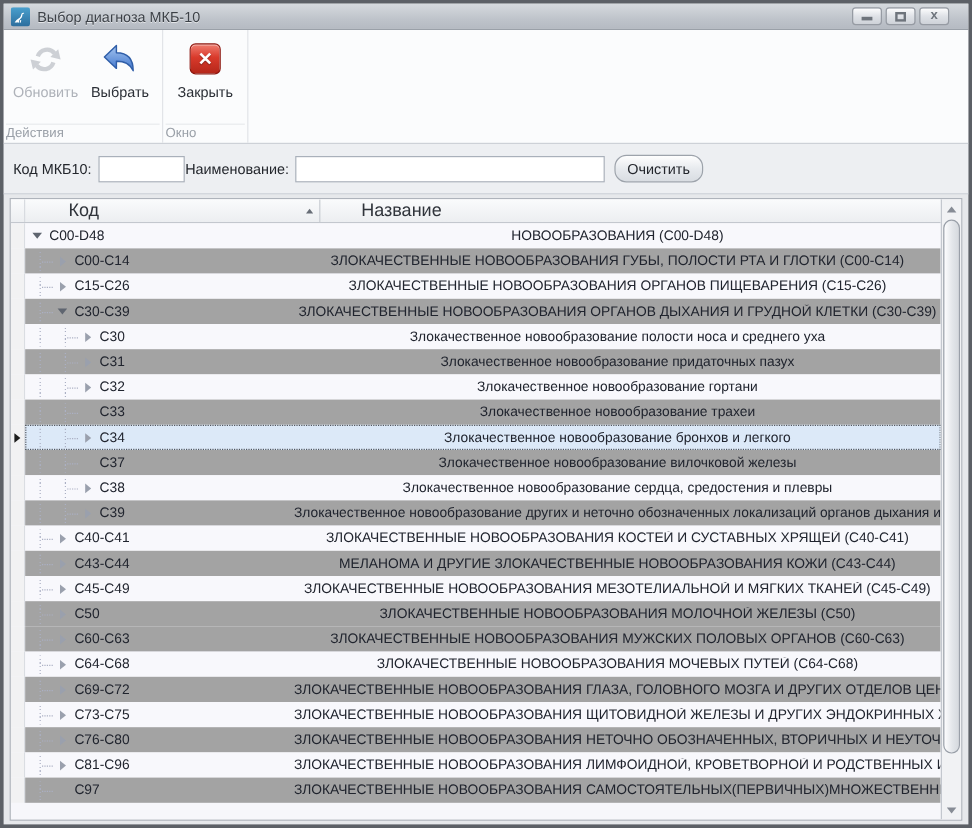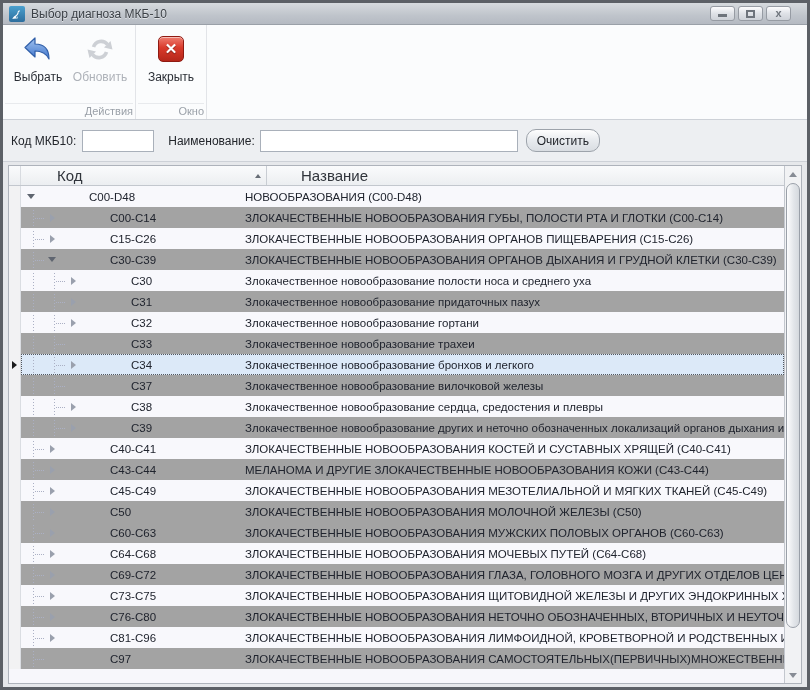--- a/index.html
+++ b/index.html
@@ -28,36 +28,36 @@
   .glyph-max{width:9px;height:8px;border:2px solid #6e747c;}
   .glyph-x{font-size:11px;line-height:9px;font-weight:bold;color:#6e747c;}
   
   .ribbon{height:95px;flex:none;background:#fbfcfd;border-bottom:1px solid #cdd1d7;display:flex;align-items:stretch;}
   .rgroup{display:flex;flex-direction:column;border-right:1px solid #e2e4e8;padding:0 2px;}
   .rbtns{flex:1;display:flex;padding:5px 2px 0;}
   .bigbtn{width:62px;display:flex;flex-direction:column;align-items:center;padding-top:2px;border-radius:3px;}
   .bigbtn .bicon{width:34px;height:34px;display:flex;align-items:center;justify-content:center;margin-bottom:4px;}
   .bigbtn .blabel{font-size:12px;color:#2b2f36;white-space:nowrap;}
   .bigbtn.disabled .blabel{color:#aeb2b9;}
-  .gcaption{height:16px;flex:none;text-align:right;font-size:11px;color:#9aa0a8;border-top:1px solid #e8eaed;line-height:15px;}
+  .gcaption{height:16px;flex:none;text-align:left;font-size:11px;color:#9aa0a8;border-top:1px solid #e8eaed;line-height:15px;}
   .redx{
     width:26px;height:26px;border-radius:5px;border:1px solid #8f1a12;
     background:linear-gradient(#ef7d70,#d93a2b 45%,#b5271a);
     box-shadow:inset 0 1px 0 rgba(255,255,255,.5);
     display:flex;align-items:center;justify-content:center;
     color:#fff;font-weight:bold;font-size:15px;text-shadow:0 1px 1px rgba(0,0,0,.4);
   }
   
   .filterbar{
     height:42px;flex:none;background:#edeff2;border-bottom:1px solid #cdd1d7;
     display:flex;align-items:center;padding:0 8px;font-size:12px;color:#23262c;
   }
   .inp{height:22px;border:1px solid #a9b0ba;background:#fff;font-family:"Liberation Sans",sans-serif;font-size:12px;padding:0 3px;}
   .inp.code{width:72px;margin-left:6px;}
-  .flabel2{margin-left:14px;}
+  .flabel2{}
   .inp.name{width:258px;margin-left:5px;}
   .clearbtn{
     margin-left:8px;width:74px;height:23px;border:1px solid #9da3ab;border-radius:10px;
     background:linear-gradient(#fefefe,#e7eaee 50%,#d9dde2);
     font-family:"Liberation Sans",sans-serif;font-size:12px;color:#23262c;
   }
   
   .gridwrap{flex:1;margin:3px 5px 3px 5px;border:1px solid #aeb3bb;background:#f7f7fb;display:flex;overflow:hidden;}
   .gleft{flex:1;display:flex;flex-direction:column;overflow:hidden;}
   .ghead{height:20px;flex:none;display:flex;background:linear-gradient(#fafbfc,#eceef1);border-bottom:1px solid #c3c7ce;font-size:15px;color:#30343b;gap:28px;}
@@ -73,22 +73,22 @@
   .content{flex:1;display:flex;align-items:center;overflow:hidden;background:#f8f8fc;}
   .row.alt .content{background:#a3a3a3;}
   .row.selected .content{background:#dce9f8;outline:1px dotted #53575e;outline-offset:-1px;}
   .codewrap{width:218px;flex:none;display:flex;align-items:center;padding-left:2px;overflow:hidden;white-space:nowrap;}
   .indent{display:flex;align-self:stretch;flex:none;}
   .vguide{width:21px;align-self:stretch;background-image:repeating-linear-gradient(to bottom,#abb0c4 0 1px,transparent 1px 3px);background-size:1px 100%;background-position:10px 0;background-repeat:no-repeat;}
   .exp{width:16px;height:16px;flex:none;display:flex;align-items:center;justify-content:center;position:relative;margin-right:2px;}
   .exp.link::before{content:"";position:absolute;right:100%;top:50%;width:9px;border-top:1px dotted #abb0c4;}
   .exp-collapsed::after{content:"";width:0;height:0;border-top:4px solid transparent;border-bottom:4px solid transparent;border-left:5px solid #9aa0ad;}
   .exp-expanded::after{content:"";width:0;height:0;border-left:4px solid transparent;border-right:4px solid transparent;border-top:5px solid #5f6570;}
-  .codetext{white-space:nowrap;overflow:hidden;margin-left:48px;}
-  .namecell{flex:1;padding-left:6px;white-space:nowrap;overflow:hidden;}
+  .codetext{white-space:nowrap;overflow:hidden;}
+  .namecell{flex:1;padding-left:6px;white-space:nowrap;overflow:hidden;text-align:center;}
   
   .vscroll{width:17px;flex:none;border-left:1px solid #c3c7ce;background:#f1f2f4;display:flex;flex-direction:column;}
   .sb-btn{height:16px;flex:none;display:flex;align-items:center;justify-content:center;}
   .tri-up{width:0;height:0;border-left:4px solid transparent;border-right:4px solid transparent;border-bottom:5px solid #878c95;}
   .tri-down{width:0;height:0;border-left:4px solid transparent;border-right:4px solid transparent;border-top:5px solid #878c95;}
   .sb-thumb{height:445px;flex:none;margin:1px 1px;border:1px solid #9aa0a9;border-radius:8px;background:linear-gradient(90deg,#fdfdfe,#e3e6ea 55%,#d5d9de);}
   .sb-fill{flex:1;}
 </style>
 </head>
 <body>
@@ -119,45 +119,45 @@
         </span>
       <span class="wbtn">
           <span class="glyph-x">x</span>
         </span>
     </span>
   </div>
 
   <div class="ribbon">
     <div class="rgroup">
       <div class="rbtns">
+        <div class="bigbtn disabled">
+          <span class="bicon">
+            <svg width="32" height="32" viewBox="0 0 32 32">
+              <path d="M9.5 14 A8 8 0 0 1 23.5 11.5" fill="none" stroke="#cdd0d5" stroke-width="3.6"></path>
+              <polygon points="26.5,8 28.5,16.5 20,14.5" fill="#cdd0d5"></polygon>
+              <path d="M22.5 19 A8 8 0 0 1 8.5 21.5" fill="none" stroke="#cdd0d5" stroke-width="3.6"></path>
+              <polygon points="5.5,25 3.5,16.5 12,18.5" fill="#cdd0d5"></polygon>
+            </svg>
+          </span>
+          <span class="blabel">Обновить</span>
+        </div>
         <div class="bigbtn">
           <span class="bicon">
             <svg width="32" height="32" viewBox="0 0 32 32">
               <defs>
                   <linearGradient id="blu" x1="0" y1="0" x2="0" y2="1">
                 <stop offset="0" stop-color="#a3c4ef"></stop>
                     <stop offset="1" stop-color="#3e74cc"></stop>
               </linearGradient>
                 </defs>
               <path d="M13 5 v6 c9 0 14 5 14 15 c-3 -6 -7 -8 -14 -8 v6 L3 14.5 Z" fill="url(#blu)" stroke="#2f5ea8" stroke-width="1.2" stroke-linejoin="round"></path>
             </svg>
           </span>
           <span class="blabel">Выбрать</span>
         </div>
-        <div class="bigbtn disabled">
-          <span class="bicon">
-            <svg width="32" height="32" viewBox="0 0 32 32">
-              <path d="M9.5 14 A8 8 0 0 1 23.5 11.5" fill="none" stroke="#cdd0d5" stroke-width="3.6"></path>
-              <polygon points="26.5,8 28.5,16.5 20,14.5" fill="#cdd0d5"></polygon>
-              <path d="M22.5 19 A8 8 0 0 1 8.5 21.5" fill="none" stroke="#cdd0d5" stroke-width="3.6"></path>
-              <polygon points="5.5,25 3.5,16.5 12,18.5" fill="#cdd0d5"></polygon>
-            </svg>
-          </span>
-          <span class="blabel">Обновить</span>
-        </div>
       </div>
       <div class="gcaption">Действия</div>
     </div>
     <div class="rgroup">
       <div class="rbtns">
         <div class="bigbtn">
           <span class="bicon">
               <span class="redx">✕</span>
             </span>
           <span class="blabel">Закрыть</span>

